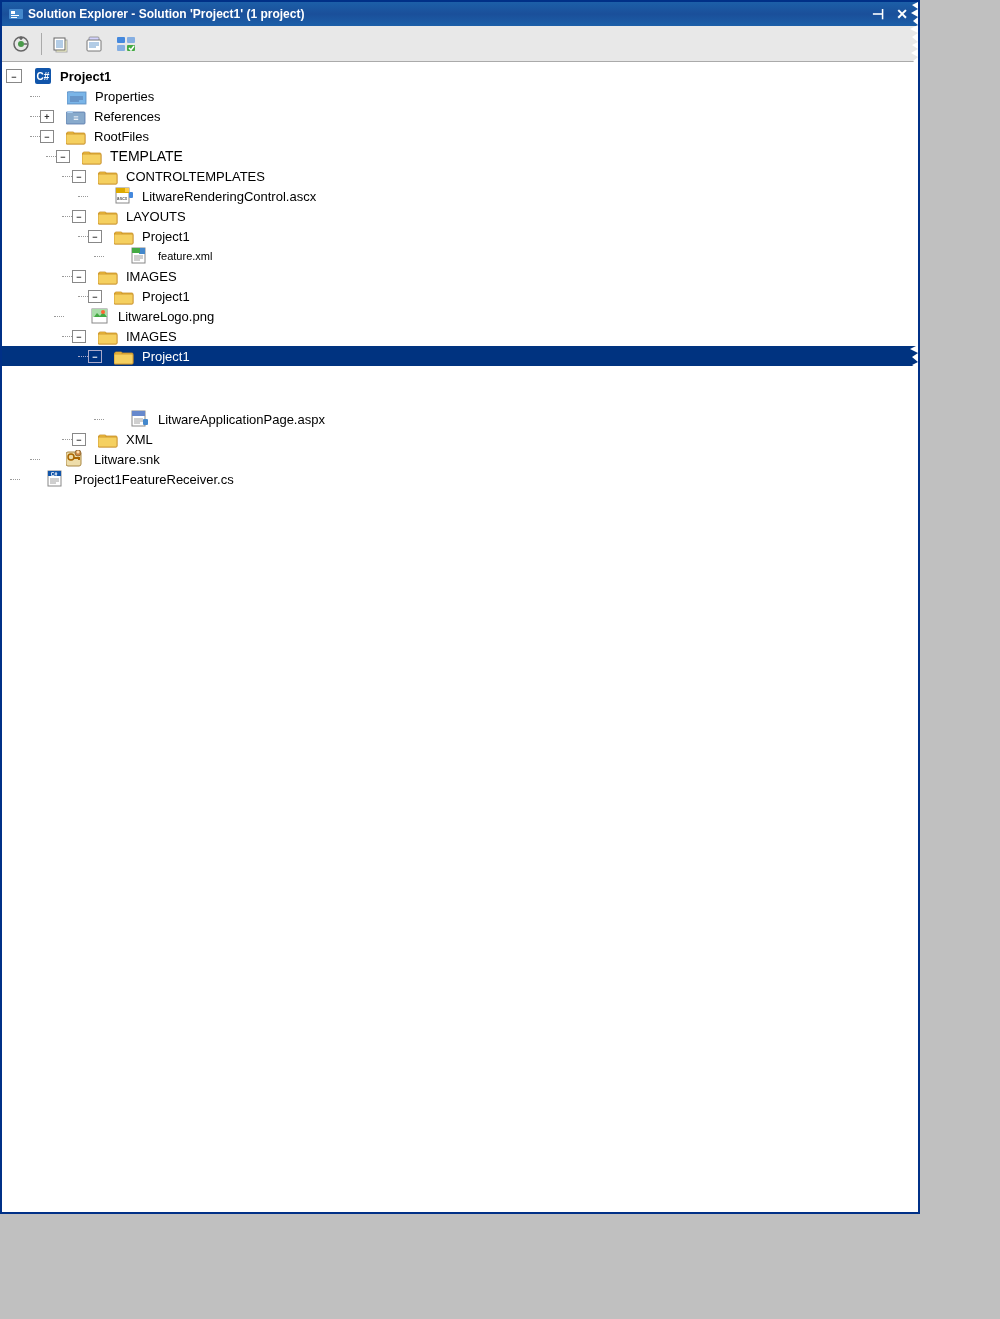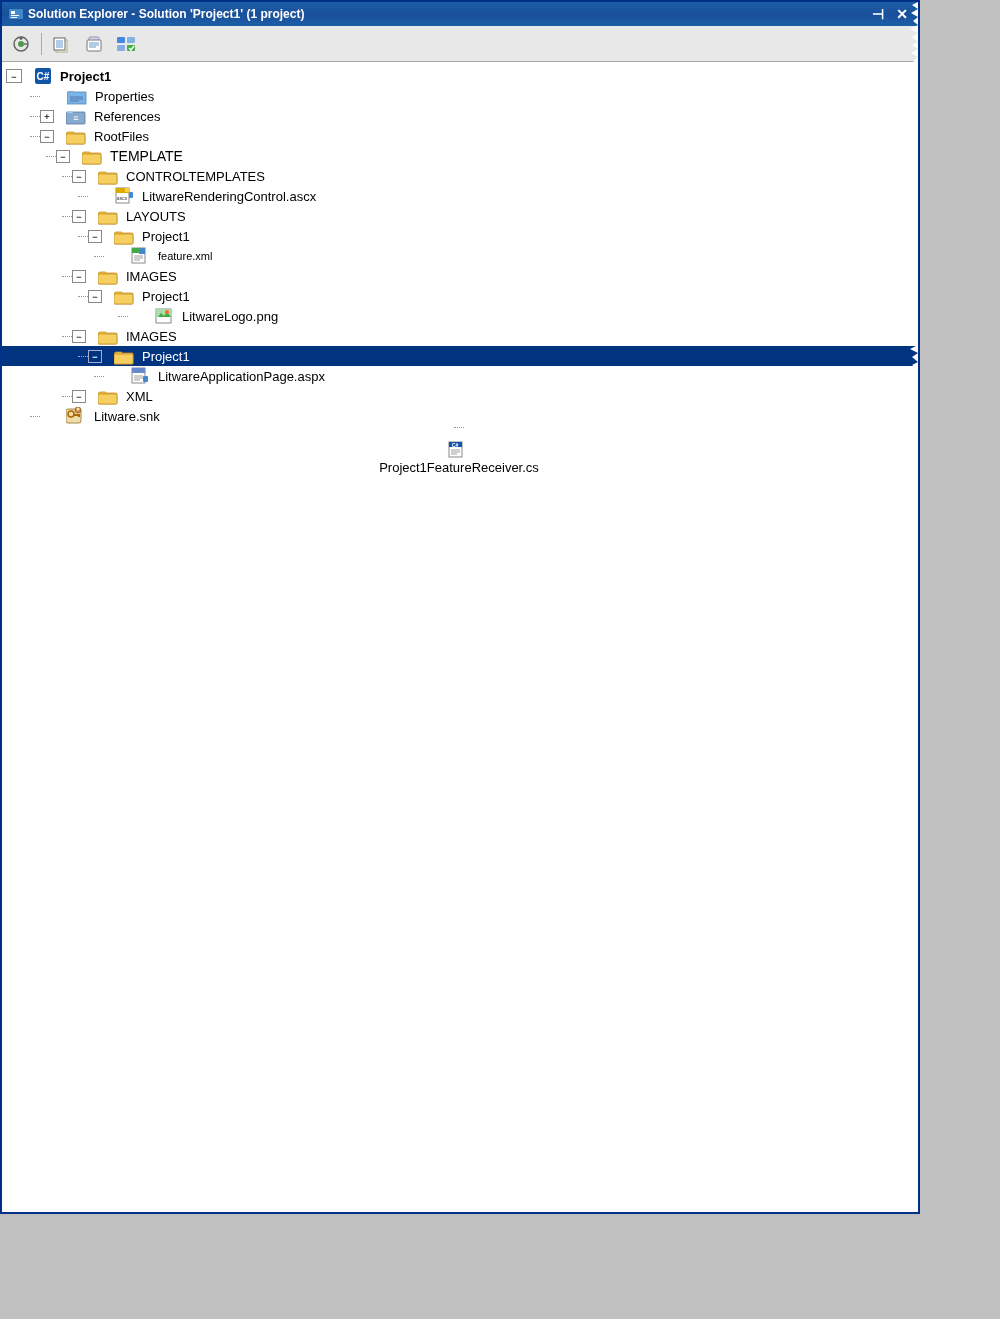--- a/index.html
+++ b/index.html
@@ -372,21 +372,21 @@
       <span style="width:22px; height:18px; display:inline-flex; align-items:center; justify-content:center; margin-right:4px;">
         <svg width="20" height="17">
           <rect x="0" y="5" width="19" height="11" fill="#f0c040" rx="1" stroke="#c8902a" stroke-width="0.8"></rect>
           <rect x="1" y="4" width="7" height="3" fill="#f0c040" rx="1" stroke="#c8902a" stroke-width="0.8"></rect>
           <rect x="0" y="6" width="19" height="10" fill="#f5d060" rx="1" stroke="#c8902a" stroke-width="0.8"></rect>
         </svg>
       </span>
       <span class="node-label" style="font-size:13px;">Project1</span>
     </div>
 
-    <div class="node-row" style="padding-left:84px;margin-left:24px;">
+    <div class="node-row" style="padding-left:44px;">
       <span style="width:8px; border-right:1px dotted #999; height:100%; display:inline-block; flex-shrink:0;"></span>
       <span style="width:10px; border-top:1px dotted #999; display:inline-block; flex-shrink:0;"></span>
       <span style="width:14px; height:13px; display:inline-block; margin-right:3px; flex-shrink:0;"></span>
       <span style="width:8px; flex-shrink:0;"></span>
 
       <span style="width:22px; height:18px; display:inline-flex; align-items:center; justify-content:center; margin-right:4px;">
         <svg width="18" height="18">
           <rect x="1" y="2" width="15" height="14" fill="white" stroke="#888" stroke-width="1"></rect>
           <rect x="1" y="2" width="15" height="8" fill="#aaddaa"></rect>
           <polygon points="3,10 6,6 9,9 12,5 16,10" fill="#44aa44"></polygon>
@@ -419,21 +419,21 @@
       <span style="width:22px; height:18px; display:inline-flex; align-items:center; justify-content:center; margin-right:4px;">
         <svg width="20" height="17">
           <rect x="0" y="5" width="19" height="11" fill="#f0c040" rx="1" stroke="#c8902a" stroke-width="0.8"></rect>
           <rect x="1" y="4" width="7" height="3" fill="#f0c040" rx="1" stroke="#c8902a" stroke-width="0.8"></rect>
           <rect x="0" y="6" width="19" height="10" fill="#f5d060" rx="1" stroke="#c8902a" stroke-width="0.8"></rect>
         </svg>
       </span>
       <span class="node-label" style="font-size:13px; color:white; background:#003380; padding:1px 3px;">Project1</span>
     </div>
 
-    <div class="node-row" style="padding-left:84px;">
+    <div class="node-row" style="padding-left:84px;margin-top:43px;">
       <span style="width:8px; border-right:1px dotted #999; height:100%; display:inline-block; flex-shrink:0;"></span>
       <span style="width:10px; border-top:1px dotted #999; display:inline-block; flex-shrink:0;"></span>
       <span style="width:14px; height:13px; display:inline-block; margin-right:3px; flex-shrink:0;"></span>
       <span style="width:8px; flex-shrink:0;"></span>
 
       <span style="width:22px; height:18px; display:inline-flex; align-items:center; justify-content:center; margin-right:4px;">
         <svg width="18" height="18">
           <rect x="1" y="1" width="13" height="15" fill="white" stroke="#888" stroke-width="1"></rect>
           <rect x="1" y="1" width="13" height="5" fill="#6688cc"></rect>
           <line x1="3" y1="9" x2="12" y2="9" stroke="#888" stroke-width="0.8"></line>
@@ -476,21 +476,21 @@
           <rect x="12" y="7" width="2" height="3" fill="#aa6600"></rect>
 
           <circle cx="12" cy="3" r="3" fill="#cc8844" stroke="#886633" stroke-width="0.8"></circle>
           <circle cx="12" cy="2" r="1.5" fill="#ffddaa"></circle>
           <path d="M9 5 Q12 3.5 15 5" fill="#cc8844"></path>
         </svg>
       </span>
       <span class="node-label" style="font-size:13px;">Litware.snk</span>
     </div>
 
-    <div class="node-row" style="flex-direction:column;">
+    <div class="node-row" style="">
       <span style="width:8px; border-right:0px; height:100%; display:inline-block; flex-shrink:0;"></span>
       <span style="width:10px; border-top:1px dotted #999; display:inline-block; flex-shrink:0;"></span>
       <span style="width:14px; height:13px; display:inline-block; margin-right:3px; flex-shrink:0;"></span>
       <span style="width:8px; flex-shrink:0;"></span>
 
       <span style="width:22px; height:18px; display:inline-flex; align-items:center; justify-content:center; margin-right:4px;">
         <svg width="18" height="18">
           <rect x="1" y="1" width="13" height="15" fill="white" stroke="#888" stroke-width="1"></rect>
           <rect x="1" y="1" width="13" height="5" fill="#1155aa"></rect>
           <text x="7" y="6" text-anchor="middle" fill="white" font-size="5" font-weight="bold">C#</text>

